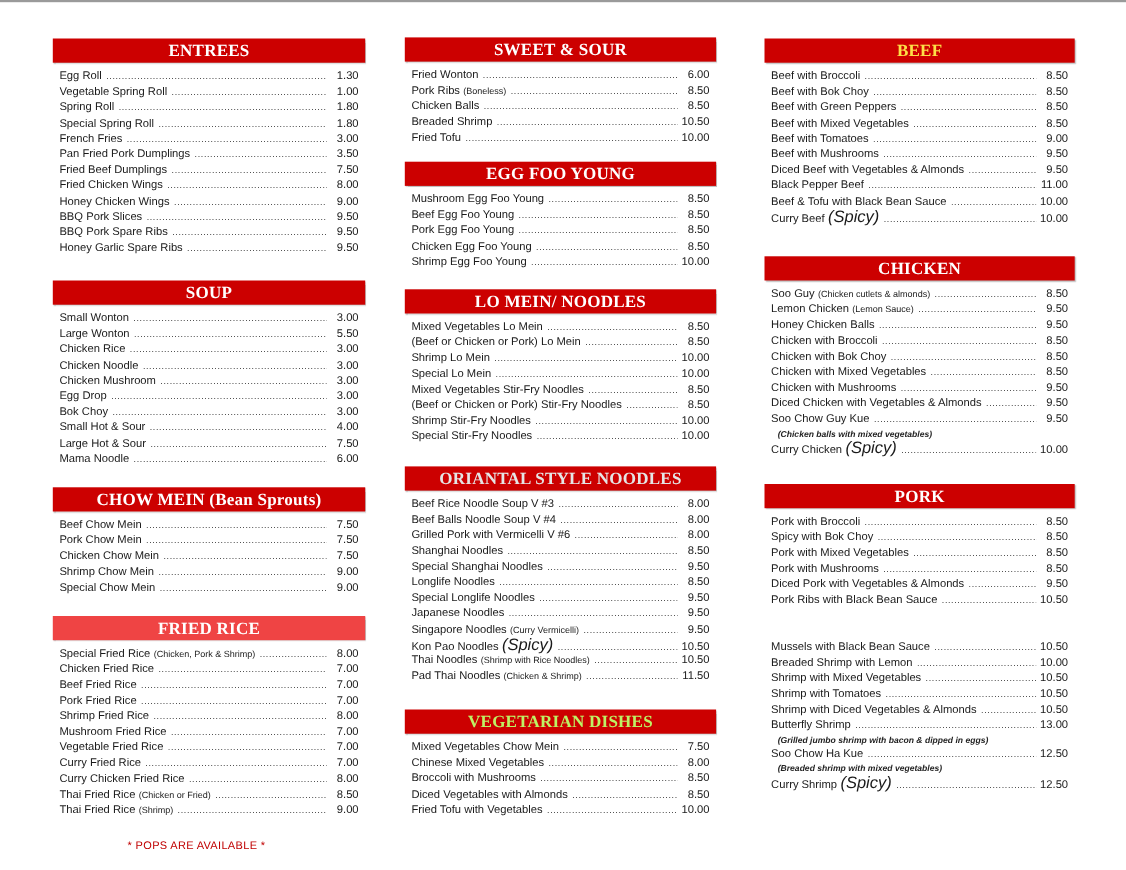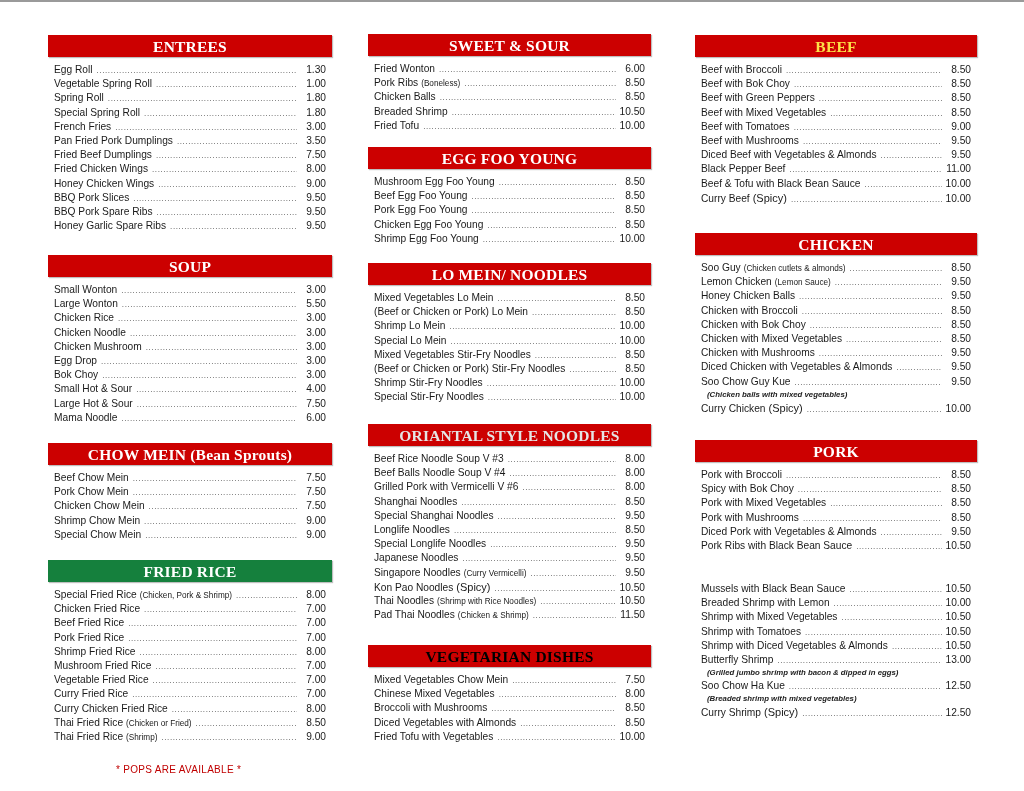--- a/index.html
+++ b/index.html
@@ -15,21 +15,21 @@
       font-size: 15.5px; height: 22px; line-height: 23px; letter-spacing: 0.2px;
       box-shadow: 1px 1px 1px rgba(0,0,0,0.25);
     }
     .items { margin-top: 6px; padding: 0 6px 0 6px; }
     .item {
       display: flex; align-items: baseline; font-size: 10.2px; height: 14.2px; line-height: 14.2px;
       white-space: nowrap; overflow: hidden;
     }
     .item .name { flex: 0 0 auto; }
     .item .note { font-size: 8.2px; margin-left: 3px; }
-    .item .note.ital { font-size: 11px; }
+    .item .note.ital { font-style: italic; font-size: 15px; }
     .item .dots {
       flex: 1 1 auto; overflow: hidden; margin: 0 3px 0 4px; color: #333;
       font-size: 8px; letter-spacing: 0.6px;
     }
     .item .dots::before {
       content: "......................................................................................................................................................";
     }
     .item .price { flex: 0 0 auto; text-align: right; min-width: 26px; }
     .subnote {
       font-size: 7.8px; font-style: italic; font-weight: bold; color: #222;
@@ -189,21 +189,21 @@
         <span class="price">9.00</span>
       </div>
       <div class="item">
         <span class="name">Special Chow Mein</span>
         <span class="dots"></span>
         <span class="price">9.00</span>
       </div>
     </div>
   </div>
 <div class="section" style="left:48px; top:560px; width:284px;">
-    <div class="hdr" style="background: #15803d; color: rgb(255, 255, 255);">FRIED RICE</div>
+    <div class="hdr" style="background: #ef4444; color: rgb(255, 255, 255);">FRIED RICE</div>
     <div class="items">
       <div class="item">
         <span class="name">Special Fried Rice</span>
         <span class="note">(Chicken, Pork &amp; Shrimp)</span>
         <span class="dots"></span>
         <span class="price">8.00</span>
       </div>
       <div class="item">
         <span class="name">Chicken Fried Rice</span>
         <span class="dots"></span>
@@ -429,21 +429,21 @@
       </div>
       <div class="item">
         <span class="name">Pad Thai Noodles</span>
         <span class="note">(Chicken &amp; Shrimp)</span>
         <span class="dots"></span>
         <span class="price">11.50</span>
       </div>
     </div>
   </div>
 <div class="section" style="left:368px; top:645px; width:283px;">
-    <div class="hdr" style="background: rgb(204, 0, 0); color: #000000;">VEGETARIAN DISHES</div>
+    <div class="hdr" style="background: rgb(204, 0, 0); color: #bef264;">VEGETARIAN DISHES</div>
     <div class="items">
       <div class="item">
         <span class="name">Mixed Vegetables Chow Mein</span>
         <span class="dots"></span>
         <span class="price">7.50</span>
       </div>
       <div class="item">
         <span class="name">Chinese Mixed Vegetables</span>
         <span class="dots"></span>
         <span class="price">8.00</span>

